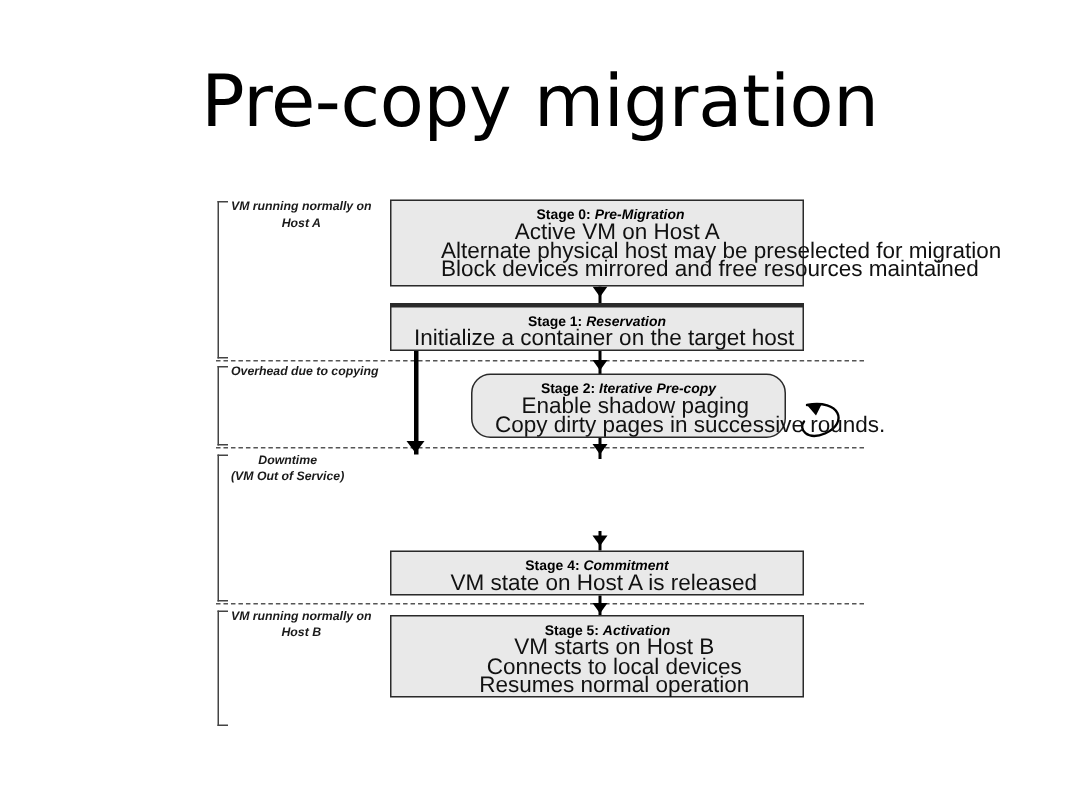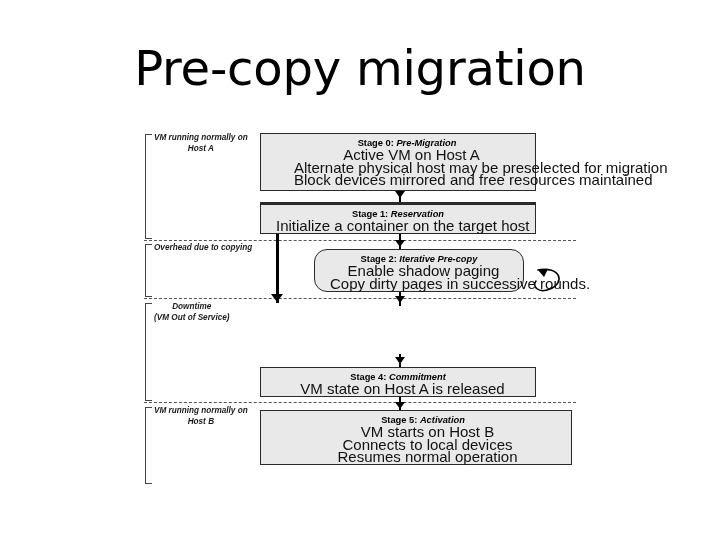--- a/index.html
+++ b/index.html
@@ -211,21 +211,21 @@
 
 
   <div class="stage-box" style="left:120px; top:239px; width:276px; height:30px;">
     <div class="stage-head">
       <span>Stage 4:</span>
       <span class="stage-name">Commitment</span>
     </div>
     <div class="stage-line">VM state on Host A is released</div>
   </div>
 
-  <div class="stage-box" style="left:120px; top:282px; width:312px; height:55px;padding-left:20px;">
+  <div class="stage-box" style="left:120px; top:282px; width:276px; height:55px;padding-left:20px;">
     <div class="stage-head">
       <span>Stage 5:</span>
       <span class="stage-name">Activation</span>
     </div>
     <div class="stage-line">VM starts on Host B</div>
     <div class="stage-line">Connects to local devices</div>
     <div class="stage-line">Resumes normal operation</div>
   </div>
 
 </div>

